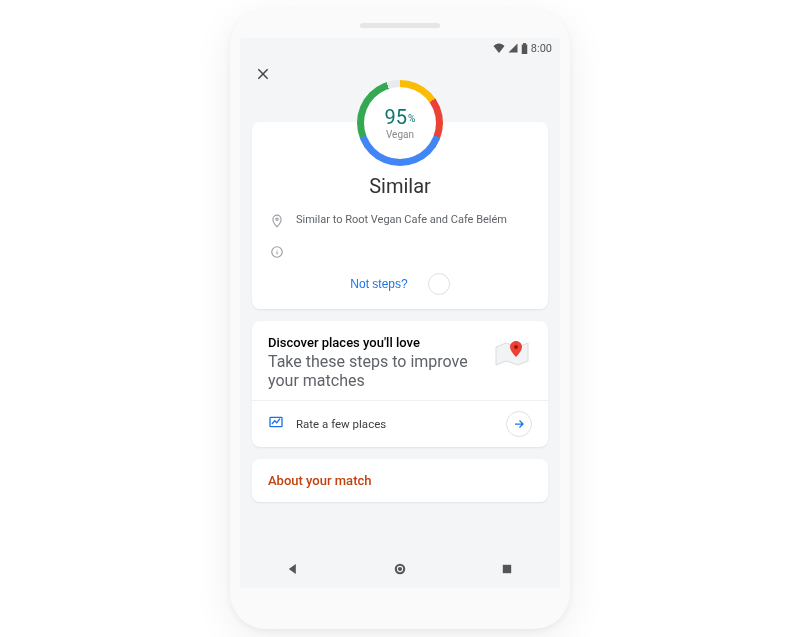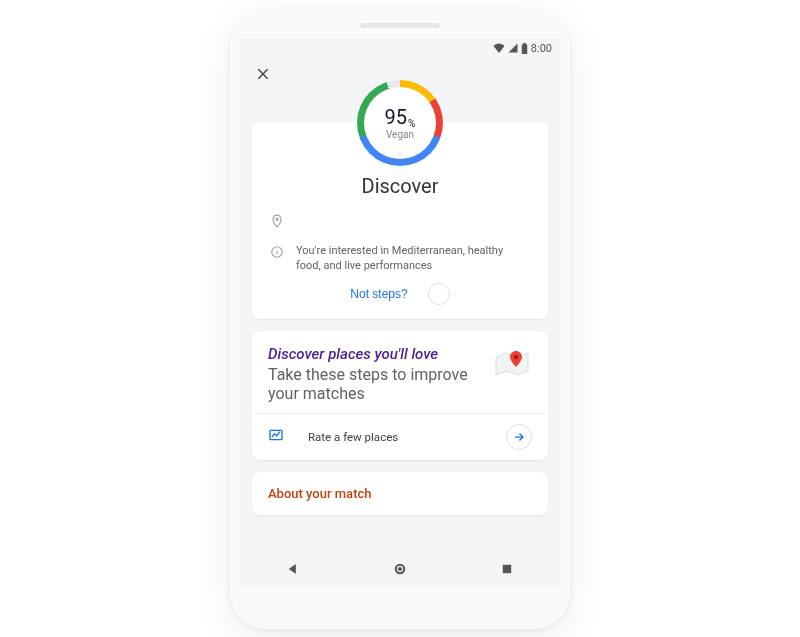--- a/index.html
+++ b/index.html
@@ -87,23 +87,23 @@
     height: 72px;
     background: #fff;
     border-radius: 50%;
     display: flex;
     flex-direction: column;
     align-items: center;
     justify-content: center;
   }
   .ring-pct {
     font-size: 20px;
-    color: #0f172a;
-    display: flex;
-    align-items: flex-end;
+    color: #0f766e;
+    display: flex;
+    align-items: center;
   }
   .ring-pct small { font-size: 10px; margin-top: 2px; margin-left:1px;}
   .ring-label { font-size: 10px; color: #888; }
 
   .card {
     background: #fff;
     border-radius: 8px;
     box-shadow: 0 1px 2px rgba(0,0,0,0.08);
     margin-bottom: 12px;
   }
@@ -160,24 +160,23 @@
   }
 
   .discover-card { }
   .discover-head {
     display: flex;
     padding: 14px 16px 10px 16px;
     gap: 10px;
   }
   .discover-head .txt { flex:1; }
   .discover-title {
-    font-size: 15px;
+    font-size: 13px;
     font-weight: 500;
-    color: #4c1d95;
-    font-style: italic;
+    color: #000000;
   }
   .discover-sub {
     font-size: 16px;
     color: #5f6368;
     margin-top: 2px;
   }
   .discover-map-ico {
     width: 40px;
     height: 34px;
     position: relative;
@@ -190,21 +189,20 @@
     gap: 12px;
   }
   .action-row .aico {
     width: 16px;
     color: #1a73e8;
   }
   .action-row .alabel {
     flex: 1;
     font-size: 11.5px;
     color: #3c4043;
-    margin-left: 12px;
   }
   .arrow-btn {
     width: 26px;
     height: 26px;
     border-radius: 50%;
     border: 1px solid #e0e0e0;
     background: #fff;
     display: flex;
     align-items: center;
     justify-content: center;
@@ -266,39 +264,39 @@
             <div class="ring-pct">
               <span>95</span>
               <small>%</small>
             </div>
             <div class="ring-label">Vegan</div>
           </div>
         </div>
       </div>
 
       <div class="card match-card">
-        <div class="place-name">Discover</div>
+        <div class="place-name">Similar</div>
 
         <div class="info-row">
           <div class="ico">
             <svg width="14" height="16" viewBox="0 0 24 24">
                 <path fill="none" stroke="#9aa0a6" stroke-width="2" d="M12 22s7-7 7-13a7 7 0 10-14 0c0 6 7 13 7 13z"></path>
                 <circle cx="12" cy="9" r="2" fill="none" stroke="#9aa0a6" stroke-width="2"></circle>
               </svg>
           </div>
+          <span>Similar to Root Vegan Cafe and Cafe Belém</span>
         </div>
 
         <div class="info-row">
           <div class="ico">
             <svg width="14" height="14" viewBox="0 0 24 24">
                 <circle cx="12" cy="12" r="9" fill="none" stroke="#9aa0a6" stroke-width="2"></circle>
                 <path stroke="#9aa0a6" stroke-width="2" d="M12 8v1M12 11v5"></path>
               </svg>
           </div>
-          <span>You're interested in Mediterranean, healthy food, and live performances</span>
         </div>
 
         <div class="not-right-row">
           <button class="not-right">Not steps?</button>
           <button class="circle-btn"></button>
         </div>
       </div>
 
       <div class="card discover-card">
         <div class="discover-head">

